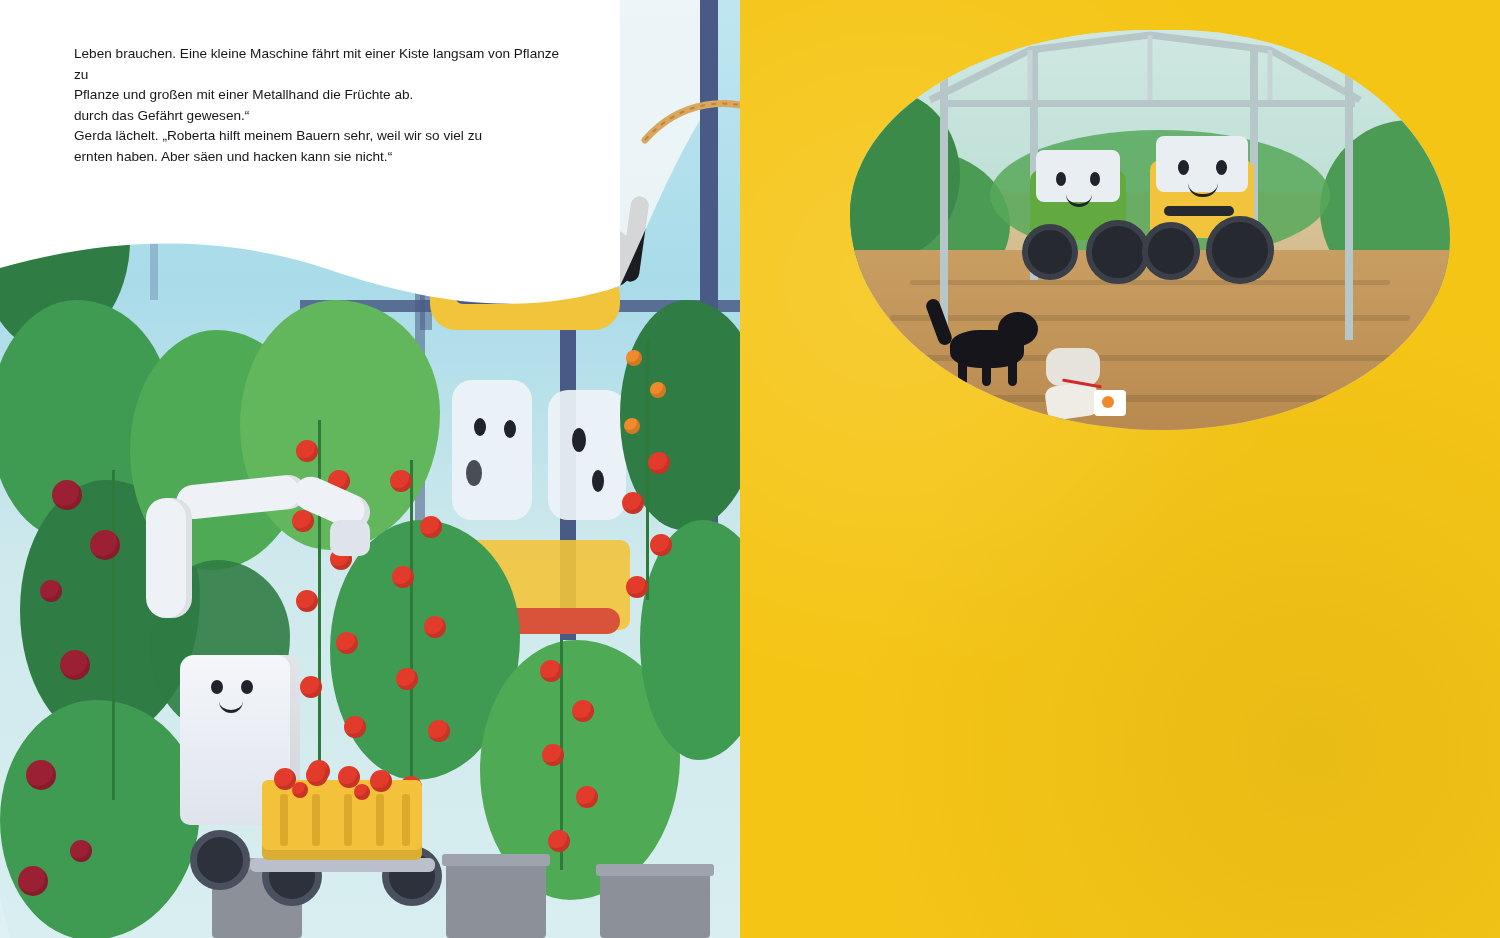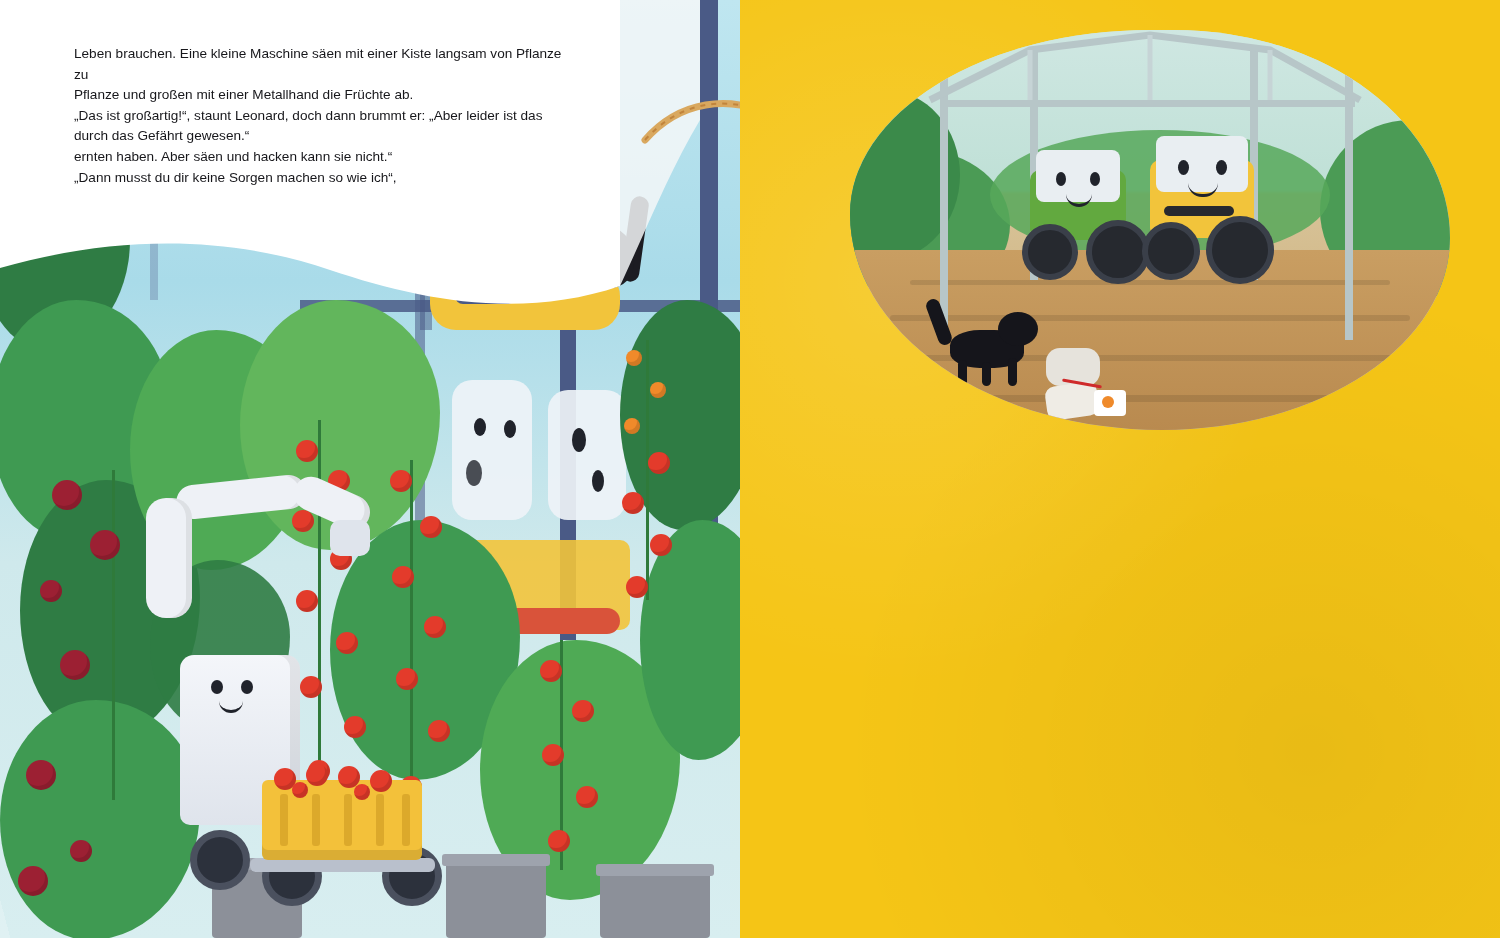--- a/index.html
+++ b/index.html
@@ -136,26 +136,25 @@
       <path d="M0,0 L620,0 L620,286 C520,320 420,300 330,270 C230,236 120,234 0,268 Z" fill="#ffffff"></path>
       <path d="M620,0 L700,0 L700,120 C670,170 646,230 620,286 Z" fill="#f4f7f8" opacity="0.85"></path>
     </svg>
 
     <svg width="200" height="120" style="position:absolute;left:640px;top:70px;z-index:33;">
       <path d="M5,70 C40,30 90,25 130,45" stroke="#d9a85f" stroke-width="7" fill="none" stroke-linecap="round"></path>
       <path d="M5,70 C40,30 90,25 130,45" stroke="#c1843c" stroke-width="2" fill="none" stroke-dasharray="5 6"></path>
     </svg>
 
     <div class="left-text">
-      <p>Leben brauchen. Eine kleine Maschine säen mit einer Kiste langsam von Pflanze zu</p>
+      <p>Leben brauchen. Eine kleine Maschine fährt mit einer Kiste langsam von Pflanze zu</p>
       <p>Pflanze und großen mit einer Metallhand die Früchte ab.</p>
-      <p>„Das ist großartig!“, staunt Leonard, doch dann brummt er: „Aber leider ist das</p>
       <p>durch das Gefährt gewesen.“</p>
+      <p>Gerda lächelt. „Roberta hilft meinem Bauern sehr, weil wir so viel zu</p>
       <p>ernten haben. Aber säen und hacken kann sie nicht.“</p>
-      <p>„Dann musst du dir keine Sorgen machen so wie ich“,</p>
     </div>
 
     <div class="machine"></div>
     <div style="position:absolute;left:455px;top:288px;width:60px;height:16px;background:#4a5a86;border-radius:8px;"></div>
     <div style="position:absolute;left:430px;top:540px;width:200px;height:90px;background:#f2c43b;border-radius:10px;opacity:.9;"></div>
     <div style="position:absolute;left:470px;top:608px;width:150px;height:26px;background:#d9533a;border-radius:14px;"></div>
 
     <div class="face-panel" style="left:452px;top:380px;width:80px;height:140px;"></div>
     <div class="face-panel" style="left:548px;top:390px;width:78px;height:130px;"></div>
     <div style="position:absolute;left:474px;top:418px;width:12px;height:18px;background:#20232b;border-radius:50%;"></div>

